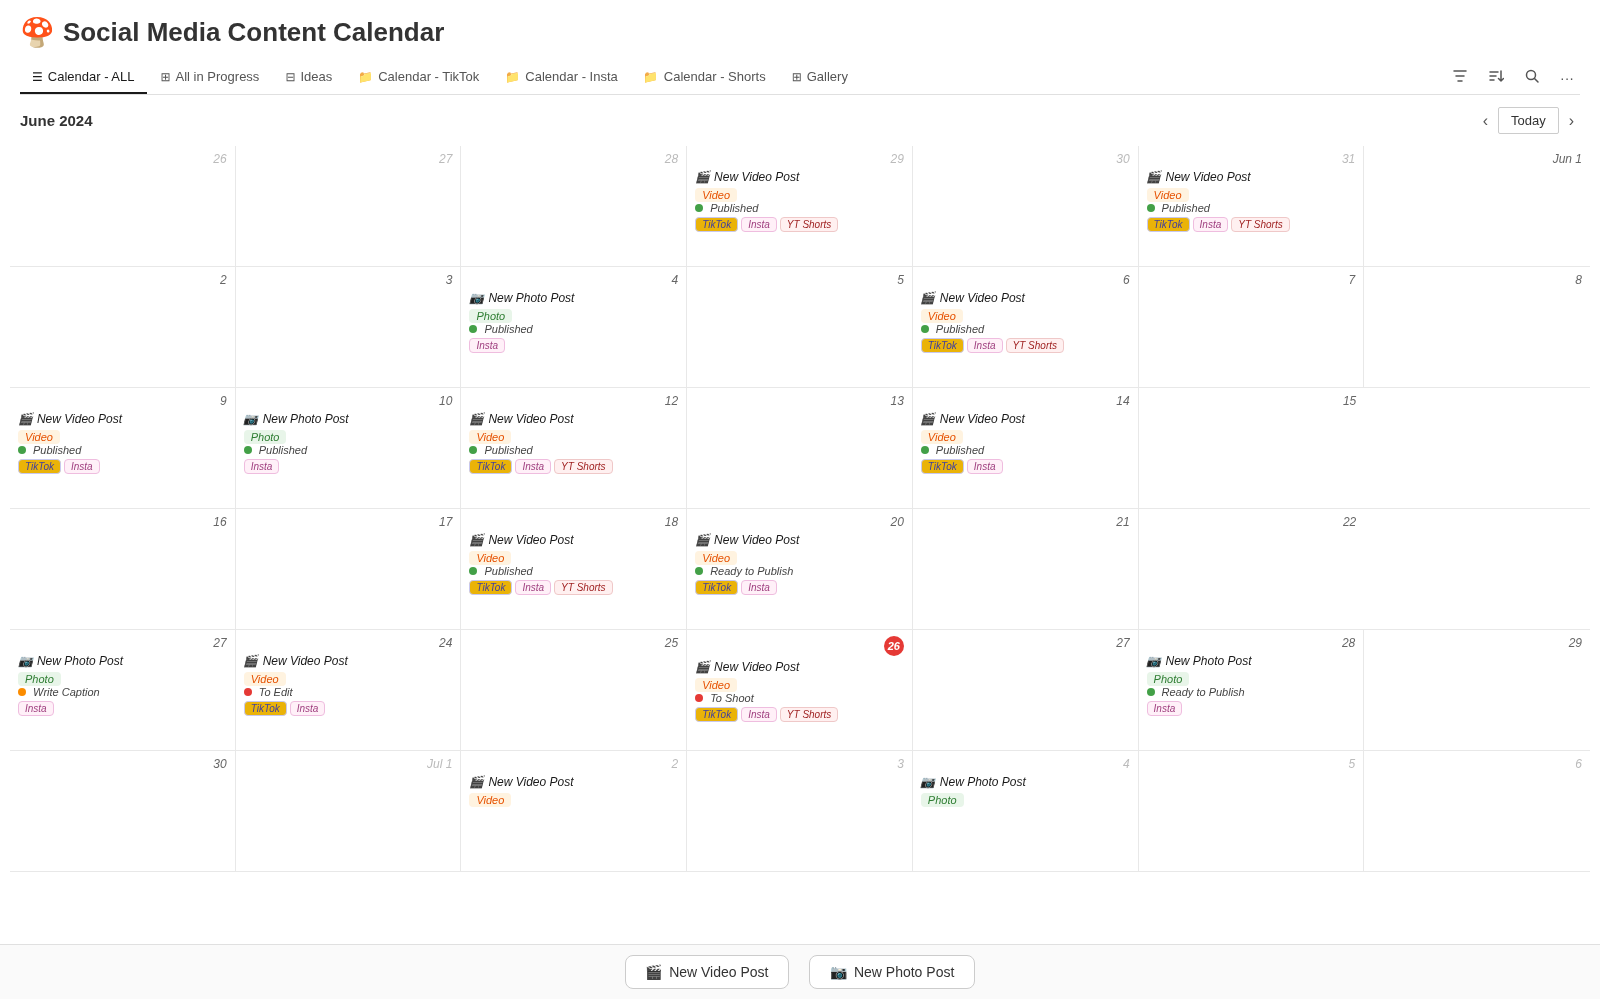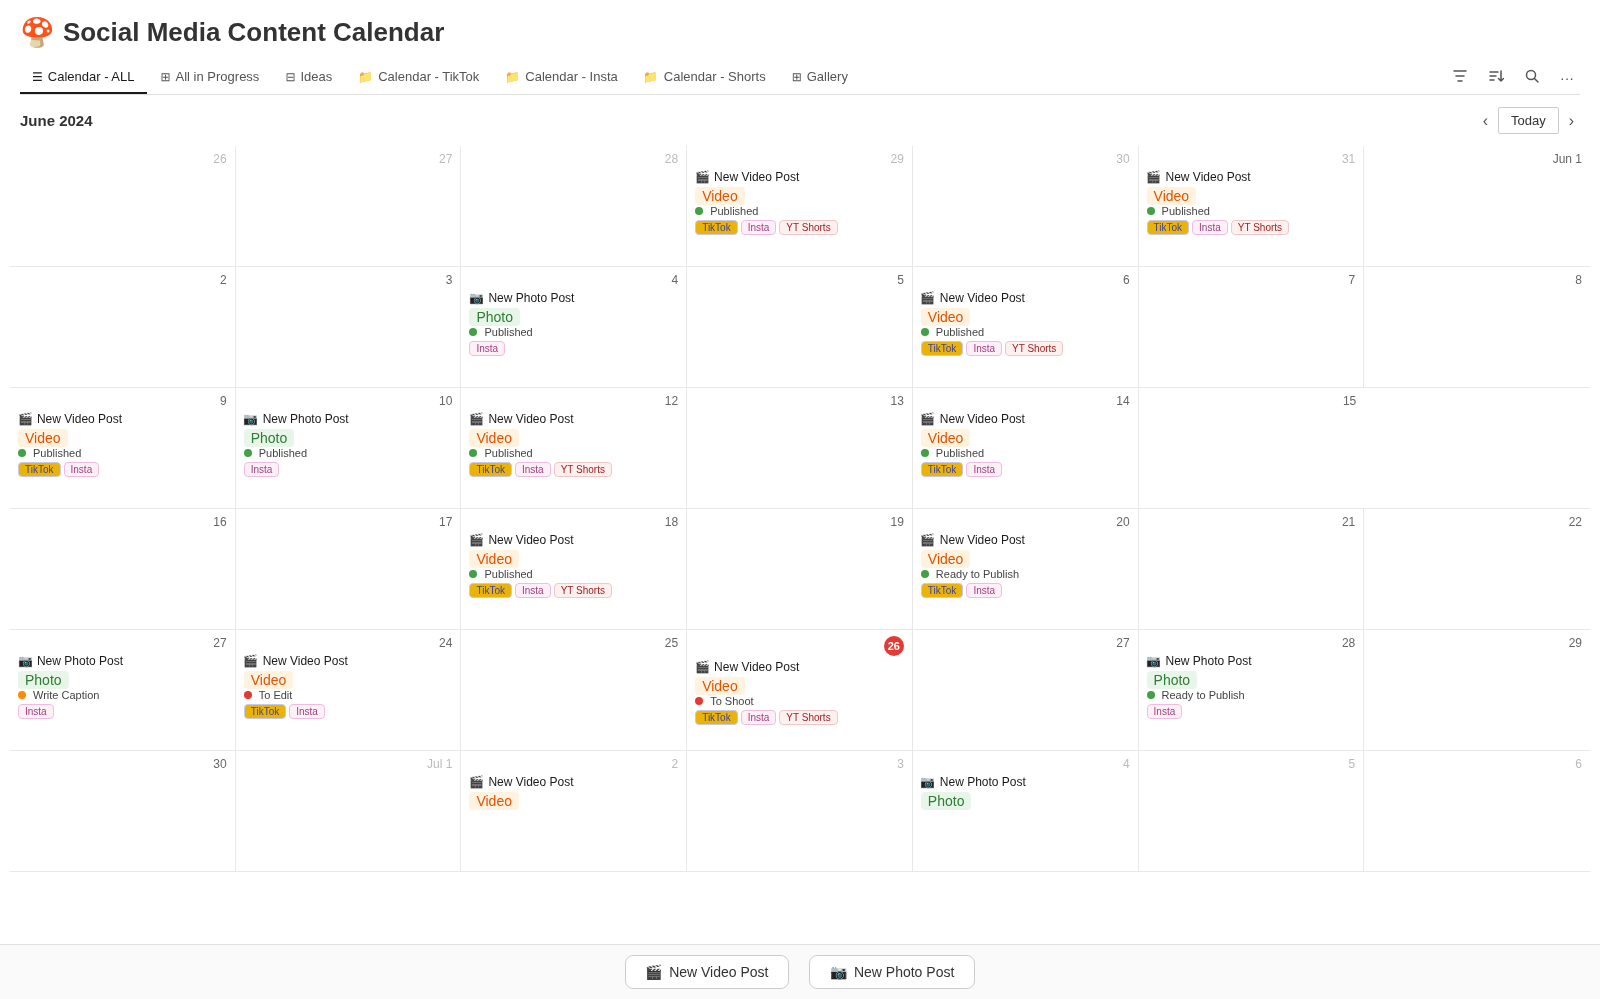--- a/index.html
+++ b/index.html
@@ -20,33 +20,33 @@
     .month-title { font-size: 15px; font-weight: 600; color: #333; }
     .nav-buttons { display: flex; align-items: center; gap: 4px; }
     .today-btn { padding: 5px 12px; border: 1px solid #ccc; border-radius: 2px; background: #fff; cursor: pointer; font-size: 13px; color: #333; }
     .nav-arrow { background: none; border: none; cursor: pointer; font-size: 16px; color: #555; padding: 4px 6px; border-radius: 4px; }
 
     .calendar-grid { display: flex; flex-direction: column; flex: 1; padding: 0 10px; }
     .day-headers { display: grid; grid-template-columns: repeat(7, 1fr); border-bottom: 1px solid #e8e8e8; }
     .day-header { text-align: center; padding: 6px 0; font-size: 12px; color: #888; font-weight: 500; }
 
     .calendar-rows { display: flex; flex-direction: column; flex: 1; }
-    .calendar-row { display: grid; grid-template-columns: repeat(7, 1fr); border-bottom: 1px solid #e8e8e8; min-height: 120px; }
+    .calendar-row { display: grid; grid-template-columns: repeat(7, 1fr); border-bottom: 1px solid #e8e8e8; min-height: 120px; font-style: italic; }
     .calendar-cell { border-right: 1px solid #e8e8e8; padding: 6px 8px; position: relative; min-height: 120px; vertical-align: top; }
     .calendar-cell:last-child { border-right: none; }
     .calendar-cell.other-month .day-num { color: #bbb; }
 
     .day-num { font-size: 12px; color: #666; text-align: right; margin-bottom: 4px; font-weight: 400; }
     .day-num.today-circle { background: #e53935; color: #fff; border-radius: 50%; width: 20px; height: 20px; display: flex; align-items: center; justify-content: center; margin-left: auto; font-size: 11px; font-weight: 600; }
 
     .event-card { margin-bottom: 4px; cursor: pointer; }
     .event-title { font-size: 12px; font-weight: 500; color: #1a1a1a; display: flex; align-items: center; gap: 4px; margin-bottom: 3px; }
     .event-emoji { font-size: 12px; }
 
-    .tag { display: inline-flex; align-items: center; padding: 1px 7px; border-radius: 4px; font-size: 14px; font-weight: 500; margin-right: 2px; }
+    .tag { display: inline-flex; align-items: center; padding: 1px 7px; border-radius: 4px; font-size: 11px; font-weight: 500; margin-right: 2px; }
     .tag-video { background: #fff3e0; color: #e65100; }
     .tag-photo { background: #e8f5e9; color: #2e7d32; }
 
     .status-row { display: flex; align-items: center; gap: 7px; margin-bottom: 3px; }
     .status-dot { width: 8px; height: 8px; border-radius: 50%; display: inline-block; flex-shrink: 0; }
     .status-dot.published { background: #43a047; }
     .status-dot.ready { background: #43a047; }
     .status-dot.write-caption { background: #fb8c00; }
     .status-dot.to-edit { background: #e53935; }
     .status-dot.to-shoot { background: #e53935; }
@@ -298,23 +298,20 @@
             </div><span class="tag tag-video">Video</span><div class="status-row">
               <span class="status-dot published"></span>
               <span class="status-text">Published</span>
             </div><div class="platform-tags">
               <span class="ptag ptag-tiktok">TikTok</span>
               <span class="ptag ptag-insta">Insta</span>
               <span class="ptag ptag-ytshorts">YT Shorts</span>
             </div></div>
         </div>
         <div class="calendar-cell">
-          <div class="day-num">19</div>
-        </div>
-        <div class="calendar-cell">
           <div class="day-num">20</div>
           <div class="event-card"><div class="event-title">
               <span class="event-emoji">🎬</span>
               <span>New Video Post</span>
             </div><span class="tag tag-video">Video</span><div class="status-row">
               <span class="status-dot ready"></span>
               <span class="status-text">Ready to Publish</span>
             </div><div class="platform-tags">
               <span class="ptag ptag-tiktok">TikTok</span>
               <span class="ptag ptag-insta">Insta</span>

